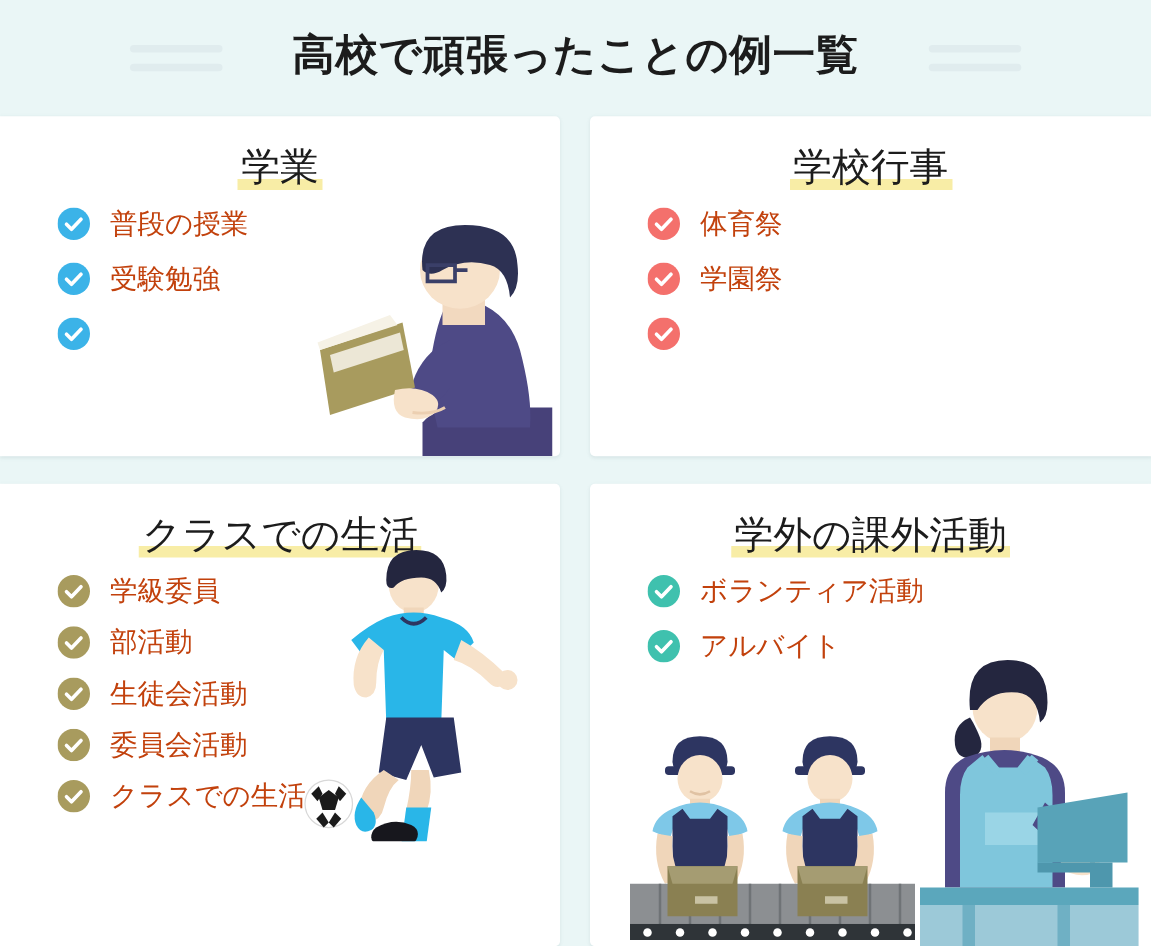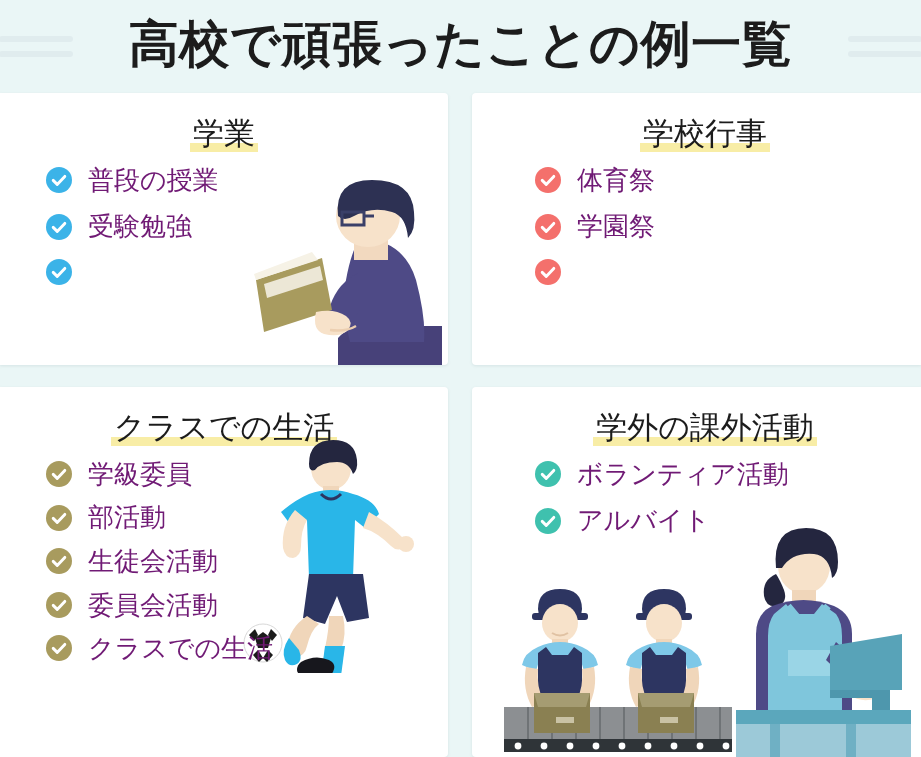--- a/index.html
+++ b/index.html
@@ -46,21 +46,21 @@
   .deco span {
     display: block;
     height: 6px;
     border-radius: 3px;
     background: #e0ecee;
   }
   .deco span:nth-child(1) { width: 74px; }
   .deco span:nth-child(2) { width: 74px; }
 
   .page-title {
-    font-size: 50px;
+    font-size: 34px;
     font-weight: 700;
     letter-spacing: 0.5px;
     color: #1c1c1c;
     white-space: nowrap;
     line-height: 1;
   }
 
   
   .grid {
     position: absolute;
@@ -75,21 +75,21 @@
     row-gap: 22px;
   }
 
   .card {
     position: relative;
     background: #ffffff;
     box-shadow: 0 1px 3px rgba(120,150,155,0.18);
     overflow: hidden;
   }
   .card.left  { border-radius: 0 4px 4px 0; }
-  .card.right { border-radius: 4px 0 0 4px; padding-left: 17px; }
+  .card.right { border-radius: 4px 0 0 4px; }
 
   .card-head {
     text-align: center;
     padding-top: 24px;
     margin-bottom: 14px;
   }
   .card-title {
     display: inline-block;
     position: relative;
     font-size: 31px;
@@ -118,23 +118,23 @@
   .check {
     flex: 0 0 auto;
     width: 26px;
     height: 26px;
     border-radius: 50%;
     position: relative;
   }
   .check svg { display: block; width: 26px; height: 26px; }
 
   .item-text {
-    font-size: 26px;
+    font-size: 22px;
     font-weight: 500;
-    color: #701a75;
+    color: #c2410c;
     line-height: 1.1;
     white-space: nowrap;
   }
 
   
   .illus {
     position: absolute;
     pointer-events: none;
     z-index: 1;
   }

